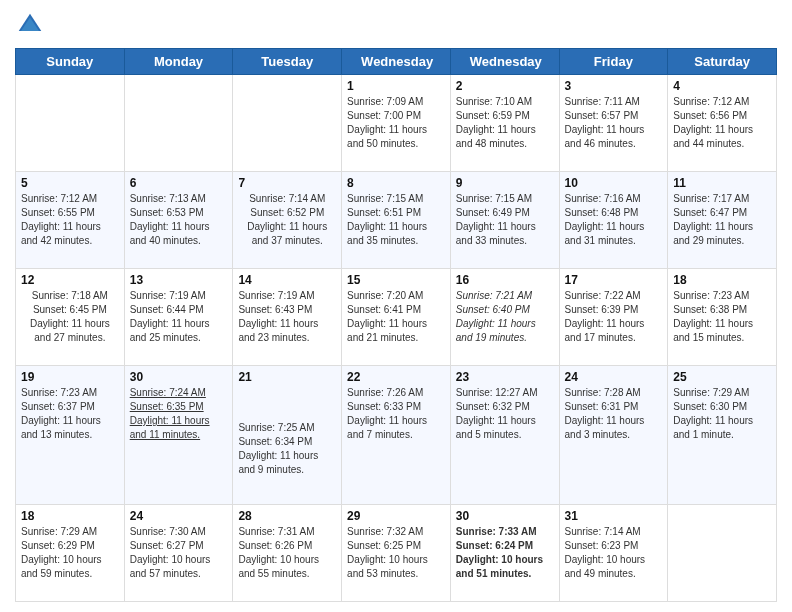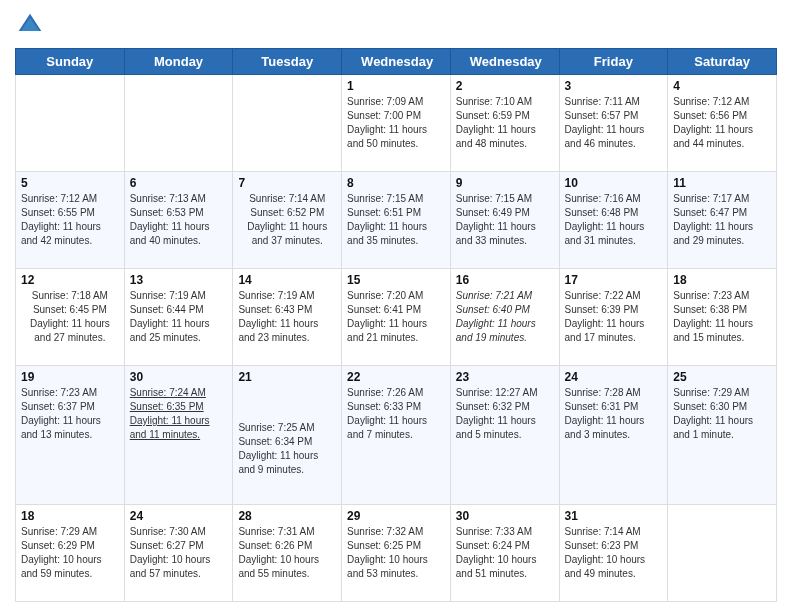--- a/index.html
+++ b/index.html
@@ -313,21 +313,21 @@
 Daylight: 10 hours and 55 minutes.</div>
           </td>
           <td>
             <div class="day-number">29</div>
             <div class="day-info" style="white-space: pre-line;">Sunrise: 7:32 AM
 Sunset: 6:25 PM
 Daylight: 10 hours and 53 minutes.</div>
           </td>
           <td>
             <div class="day-number">30</div>
-            <div class="day-info" style="white-space: pre-line;">Sunrise: 7:33 AM
+            <div class="day-info" style="white-space: pre-line; font-weight: bold;">Sunrise: 7:33 AM
 Sunset: 6:24 PM
 Daylight: 10 hours and 51 minutes.</div>
           </td>
           <td>
             <div class="day-number">31</div>
             <div class="day-info" style="white-space: pre-line;">Sunrise: 7:14 AM
 Sunset: 6:23 PM
 Daylight: 10 hours and 49 minutes.</div>
           </td>
           <td class="empty-cell"></td>

